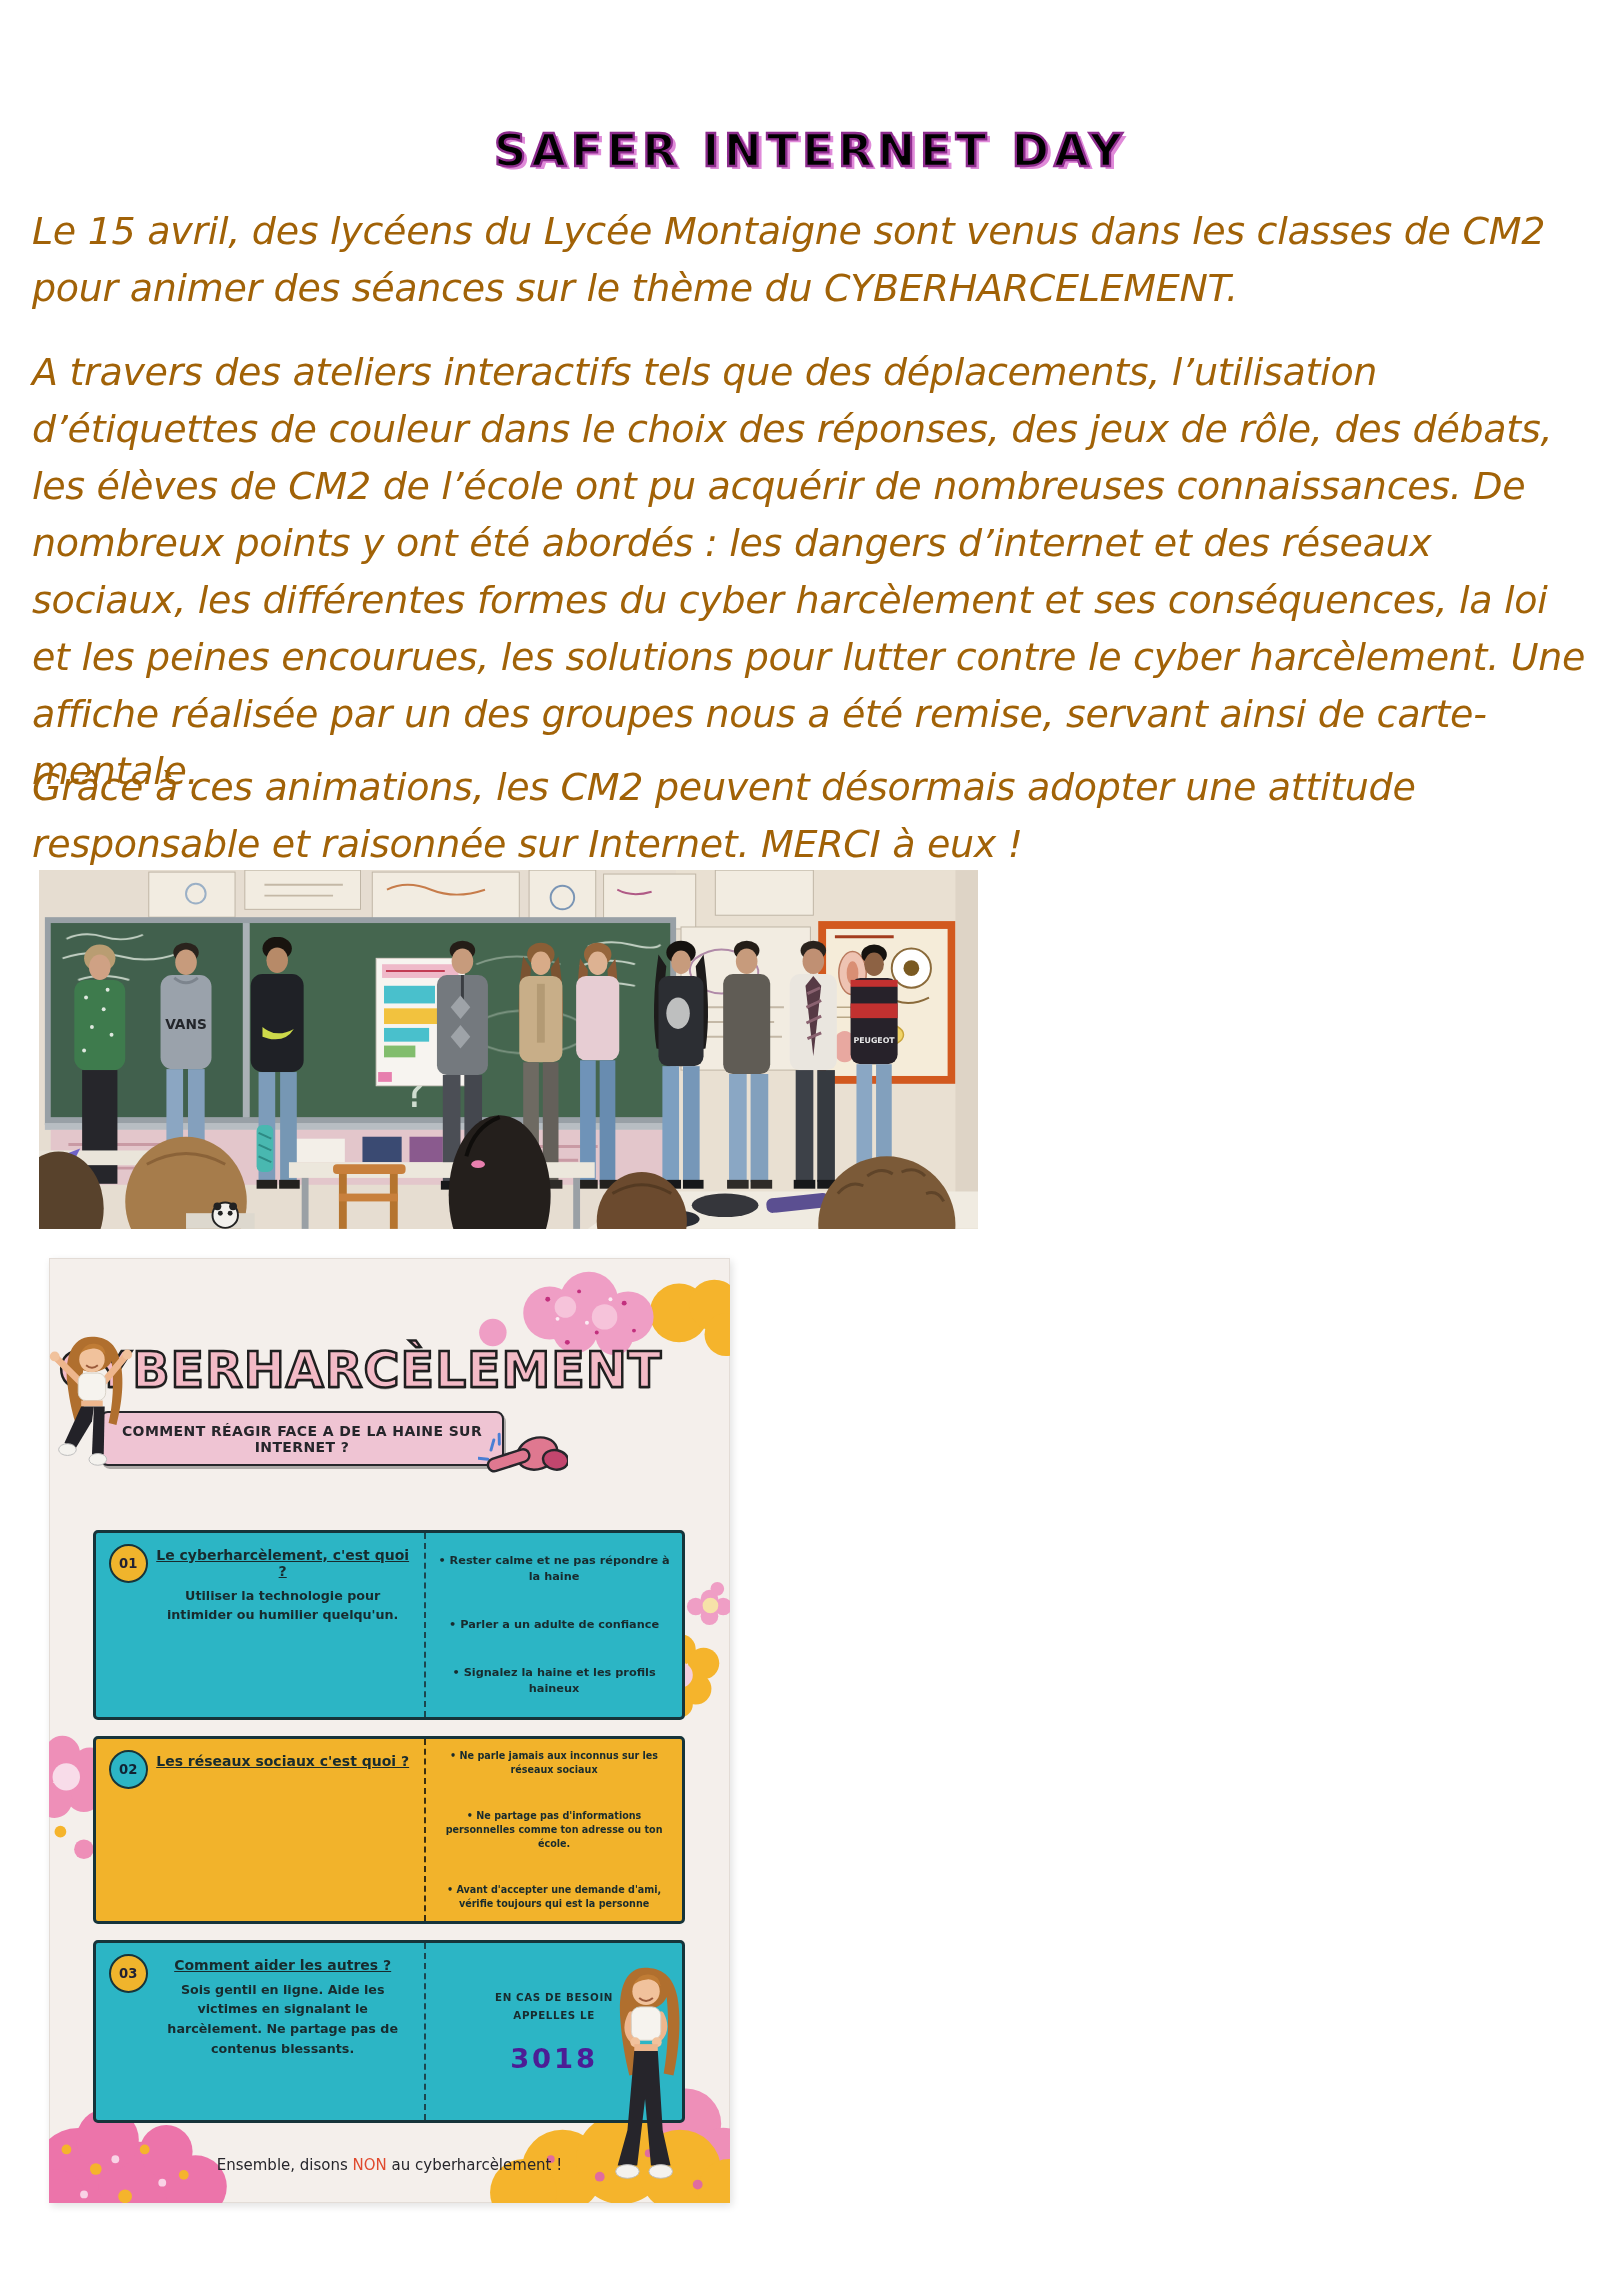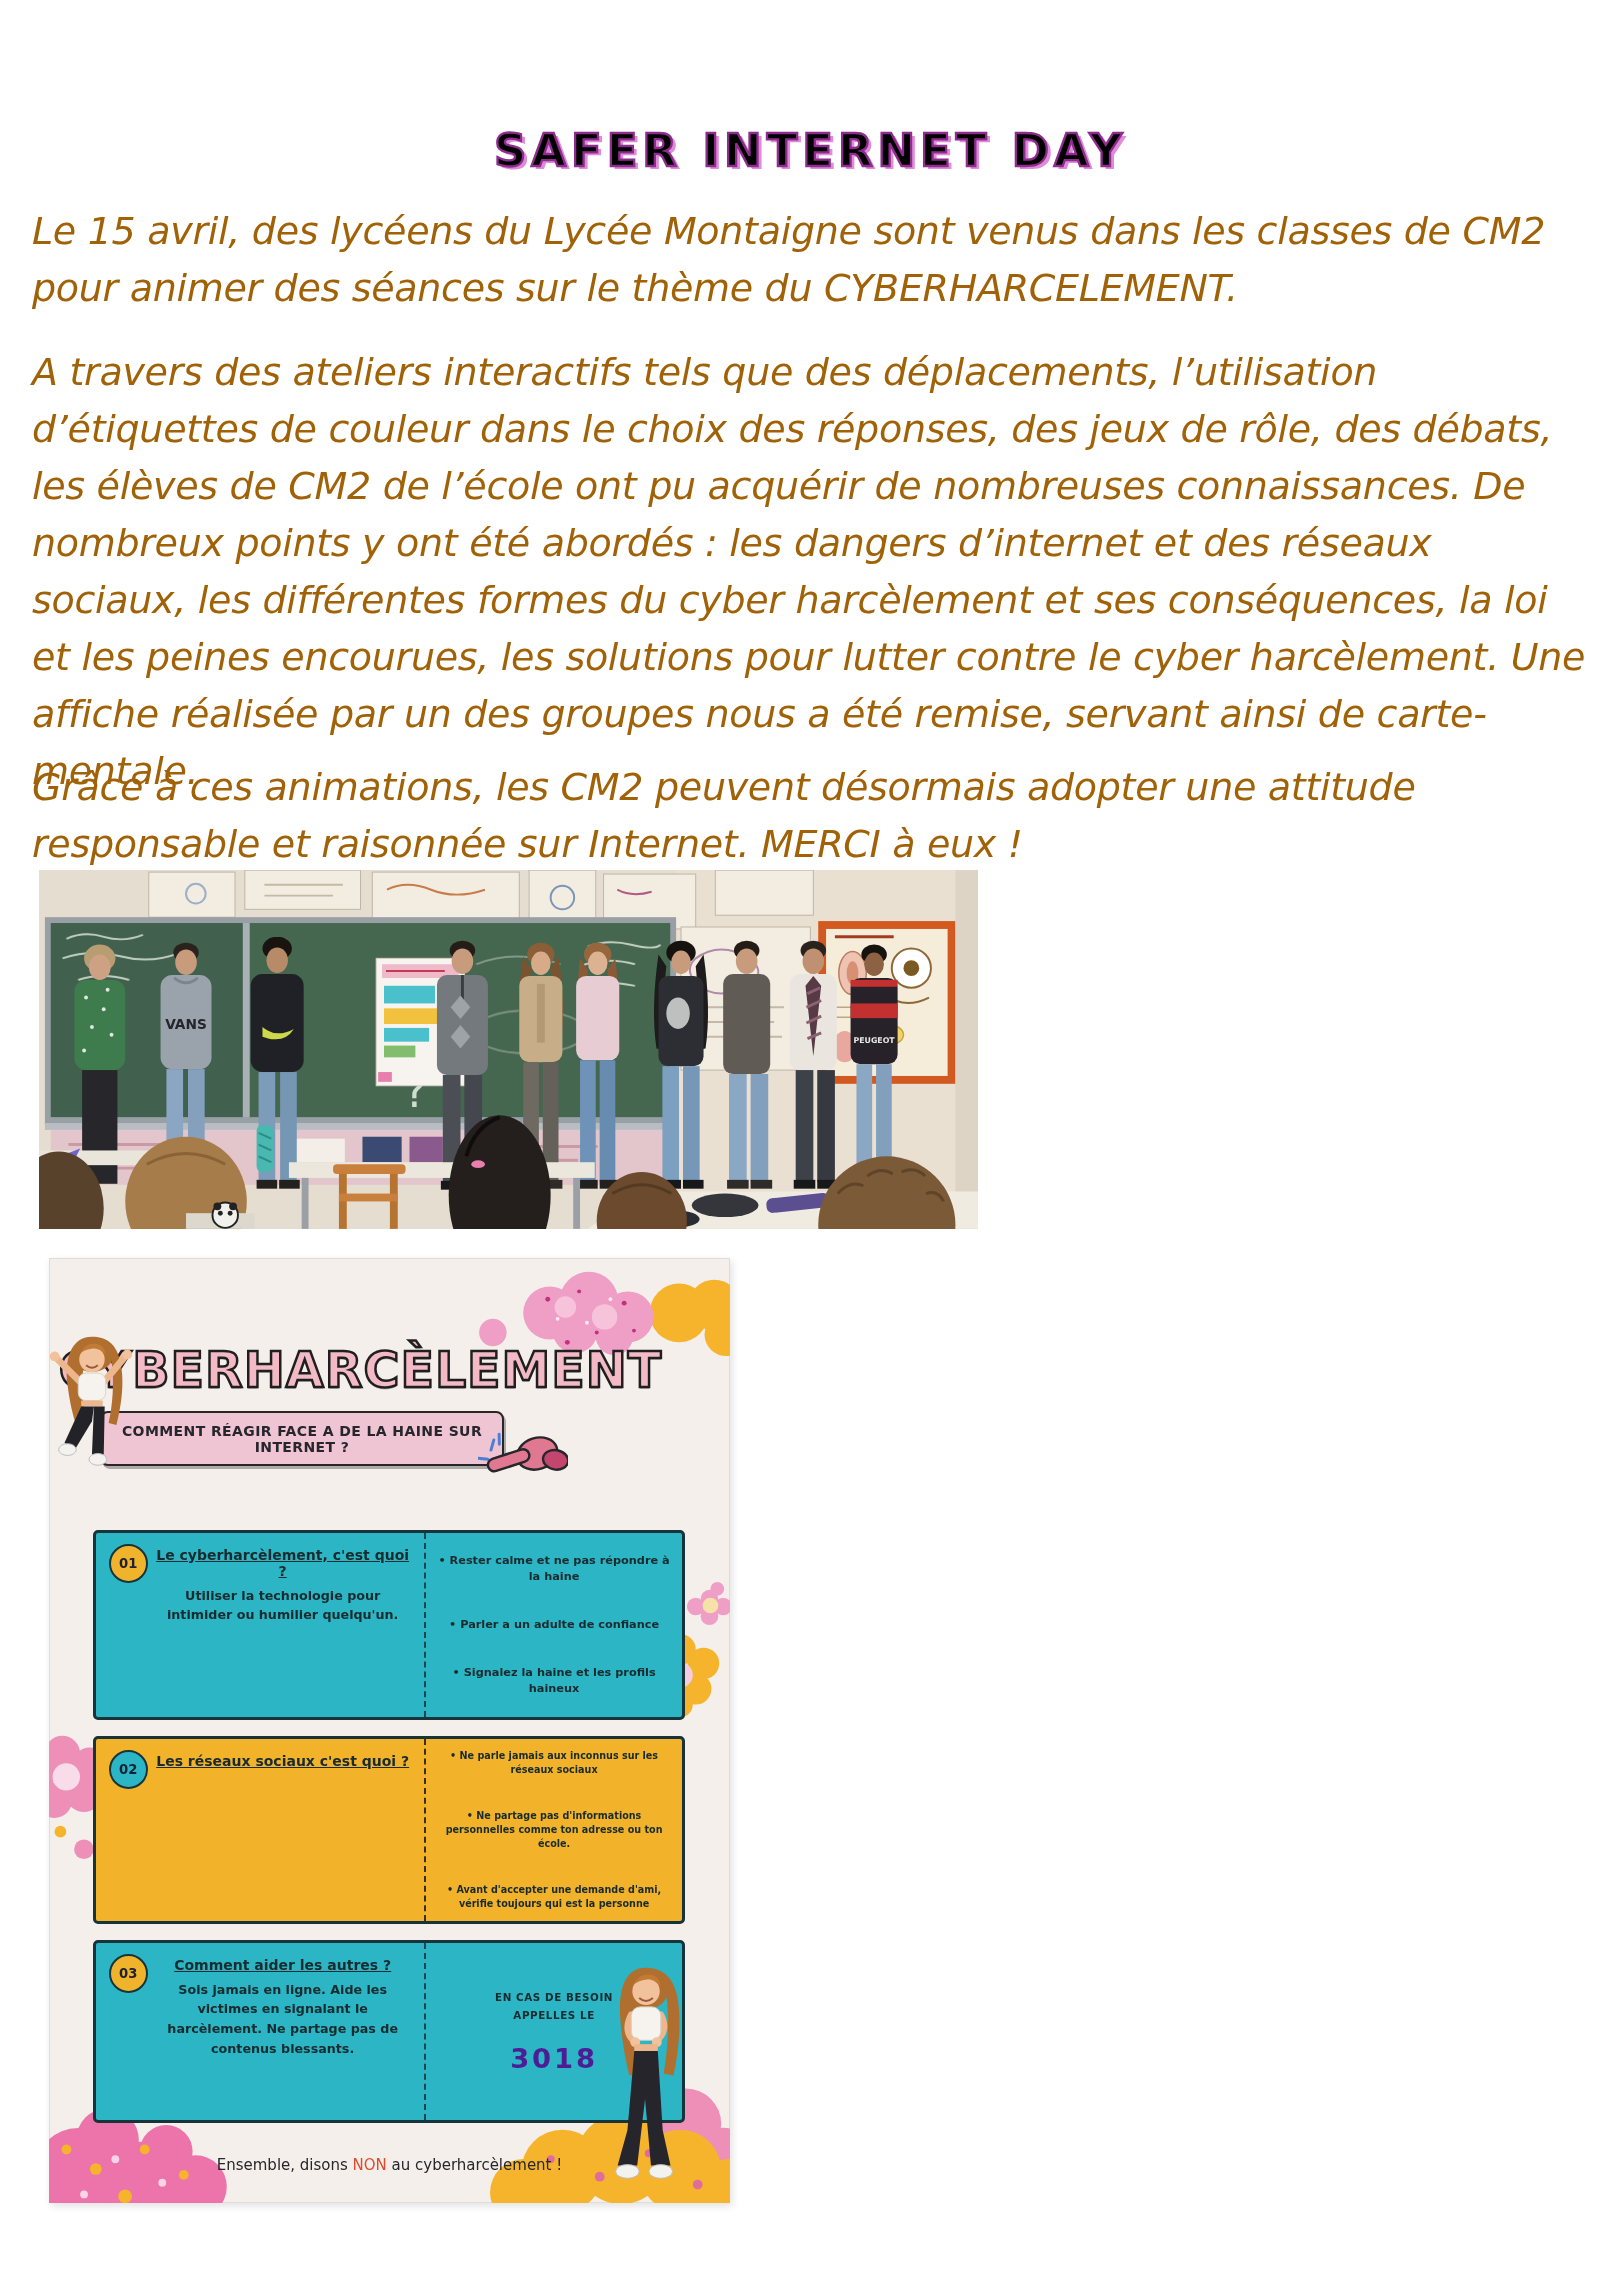--- a/index.html
+++ b/index.html
@@ -465,21 +465,21 @@
         <div class="tip">Ne parle jamais aux inconnus sur les réseaux sociaux</div>
         <div class="tip">Ne partage pas d'informations personnelles comme ton adresse ou ton école.</div>
         <div class="tip">Avant d'accepter une demande d'ami, vérifie toujours qui est la personne</div>
       </div>
     </div>
 
     <div class="pbox pbox-teal pbox3">
       <div class="badge badge-yellow">03</div>
       <div class="col-l">
         <div class="p-head">Comment aider les autres ?</div>
-        <div class="p-body">Sois jamais en ligne. Aide les victimes en signalant le harcèlement. Ne partage pas de contenus blessants.</div>
+        <div class="p-body">Sois gentil en ligne. Aide les victimes en signalant le harcèlement. Ne partage pas de contenus blessants.</div>
       </div>
       <div class="col-r">
         <div class="emg">EN CAS DE BESOIN</div>
         <div class="emg">APPELLES LE</div>
         <div class="emg-num">3018</div>
       </div>
     </div>
 
     <svg class="avatar-stand" viewBox="0 0 118 245">
       <path d="M56 14 C34 14 28 40 31 70 C33 94 37 112 40 124 L50 122 C47 100 45 72 47 54 C60 60 74 54 78 44 C81 70 79 100 75 122 L85 124 C89 106 94 72 89 44 C85 22 72 14 56 14 Z" fill="#b06f2e"></path>

